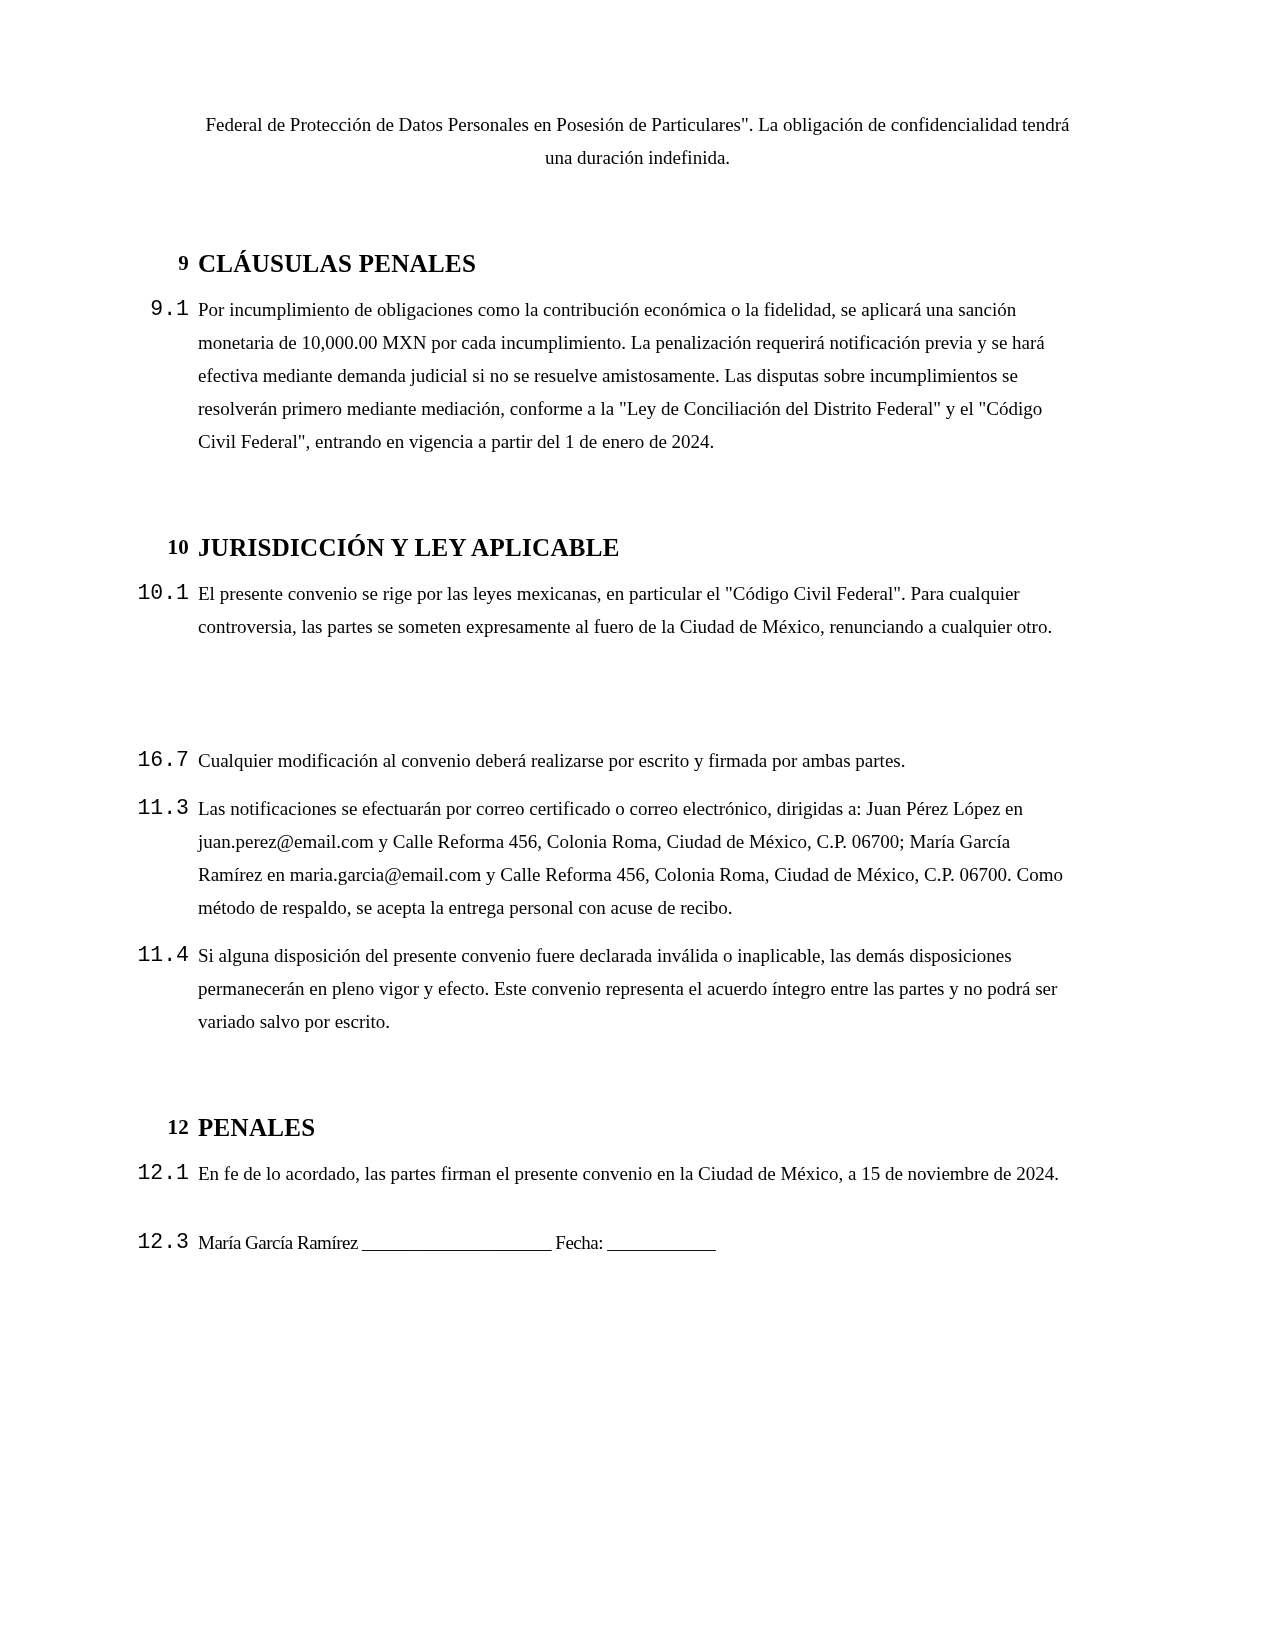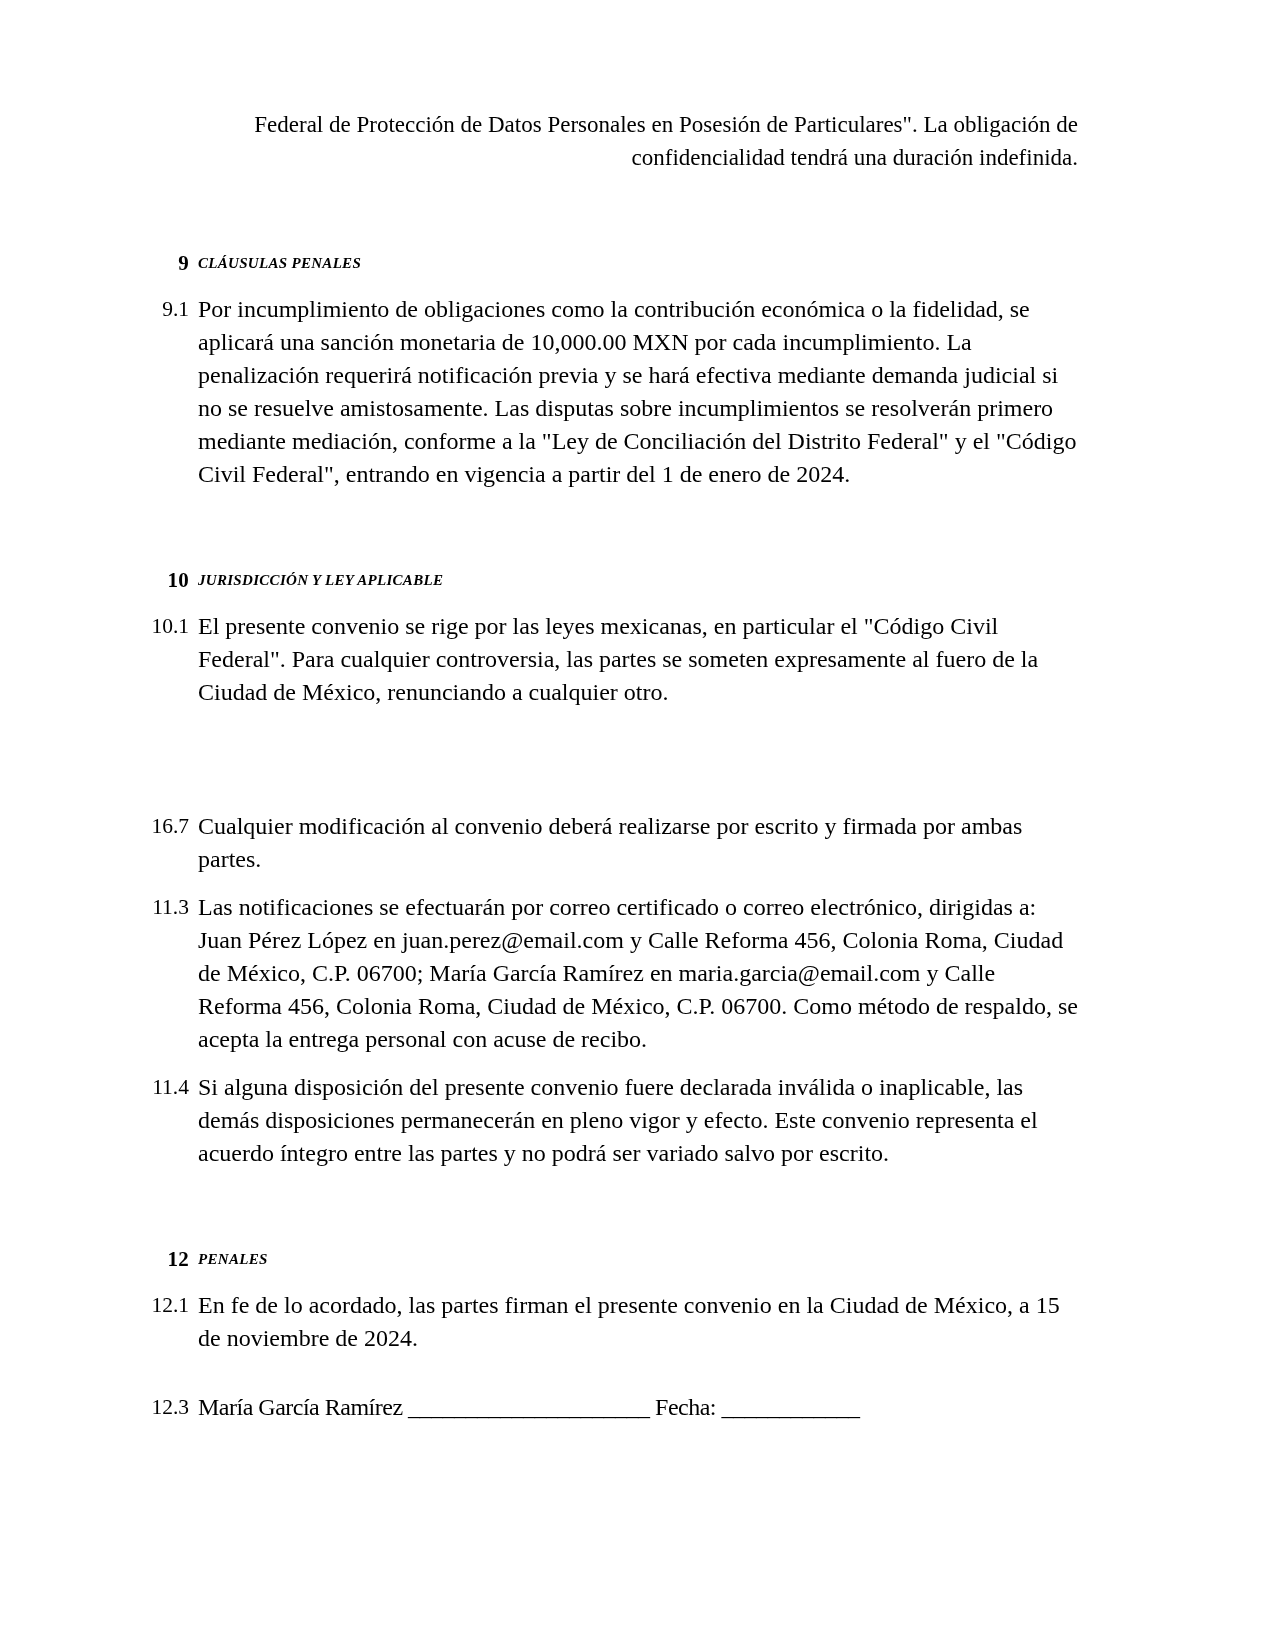--- a/index.html
+++ b/index.html
@@ -23,67 +23,67 @@
     padding: 108px 197px 0 133px;
   }
   .doc-body {
     width: 945px;
   }
 
   
   .cont-para {
     margin: 0 0 0 64px;
     width: 881px;
-    font-size: 23px;
+    font-size: 19px;
     line-height: 33px;
-    text-align: right;
+    text-align: center;
   }
 
   
   .section-heading {
     display: flex;
     align-items: flex-start;
     margin: 0;
   }
   .section-heading .num {
     width: 56px;
     flex: 0 0 56px;
     text-align: right;
     font-weight: bold;
     font-size: 21px;
     line-height: 33px;
     letter-spacing: 0.2px;
   }
   .section-heading .title {
     margin-left: 9px;
     font-weight: bold;
-    font-size: 15px;
+    font-size: 25px;
     line-height: 33px;
     letter-spacing: 0.3px;
-    font-style: italic;
   }
 
   
   .clause {
     display: flex;
     align-items: flex-start;
     margin: 0;
   }
   .clause .num {
     width: 56px;
     flex: 0 0 56px;
     text-align: right;
     font-size: 21.5px;
     line-height: 33px;
     white-space: nowrap;
+    font-family: Liberation Mono, monospace;
   }
   .clause .body {
     margin-left: 9px;
     width: 881px;
-    font-size: 24px;
+    font-size: 19px;
     line-height: 33px;
     text-align: left;
   }
 
   
   .sp-before-heading { height: 73px; }
   .sp-heading-to-clause { height: 13px; }
   .sp-between-clauses { height: 15px; }
   .sp-sig { height: 18px; }
 

